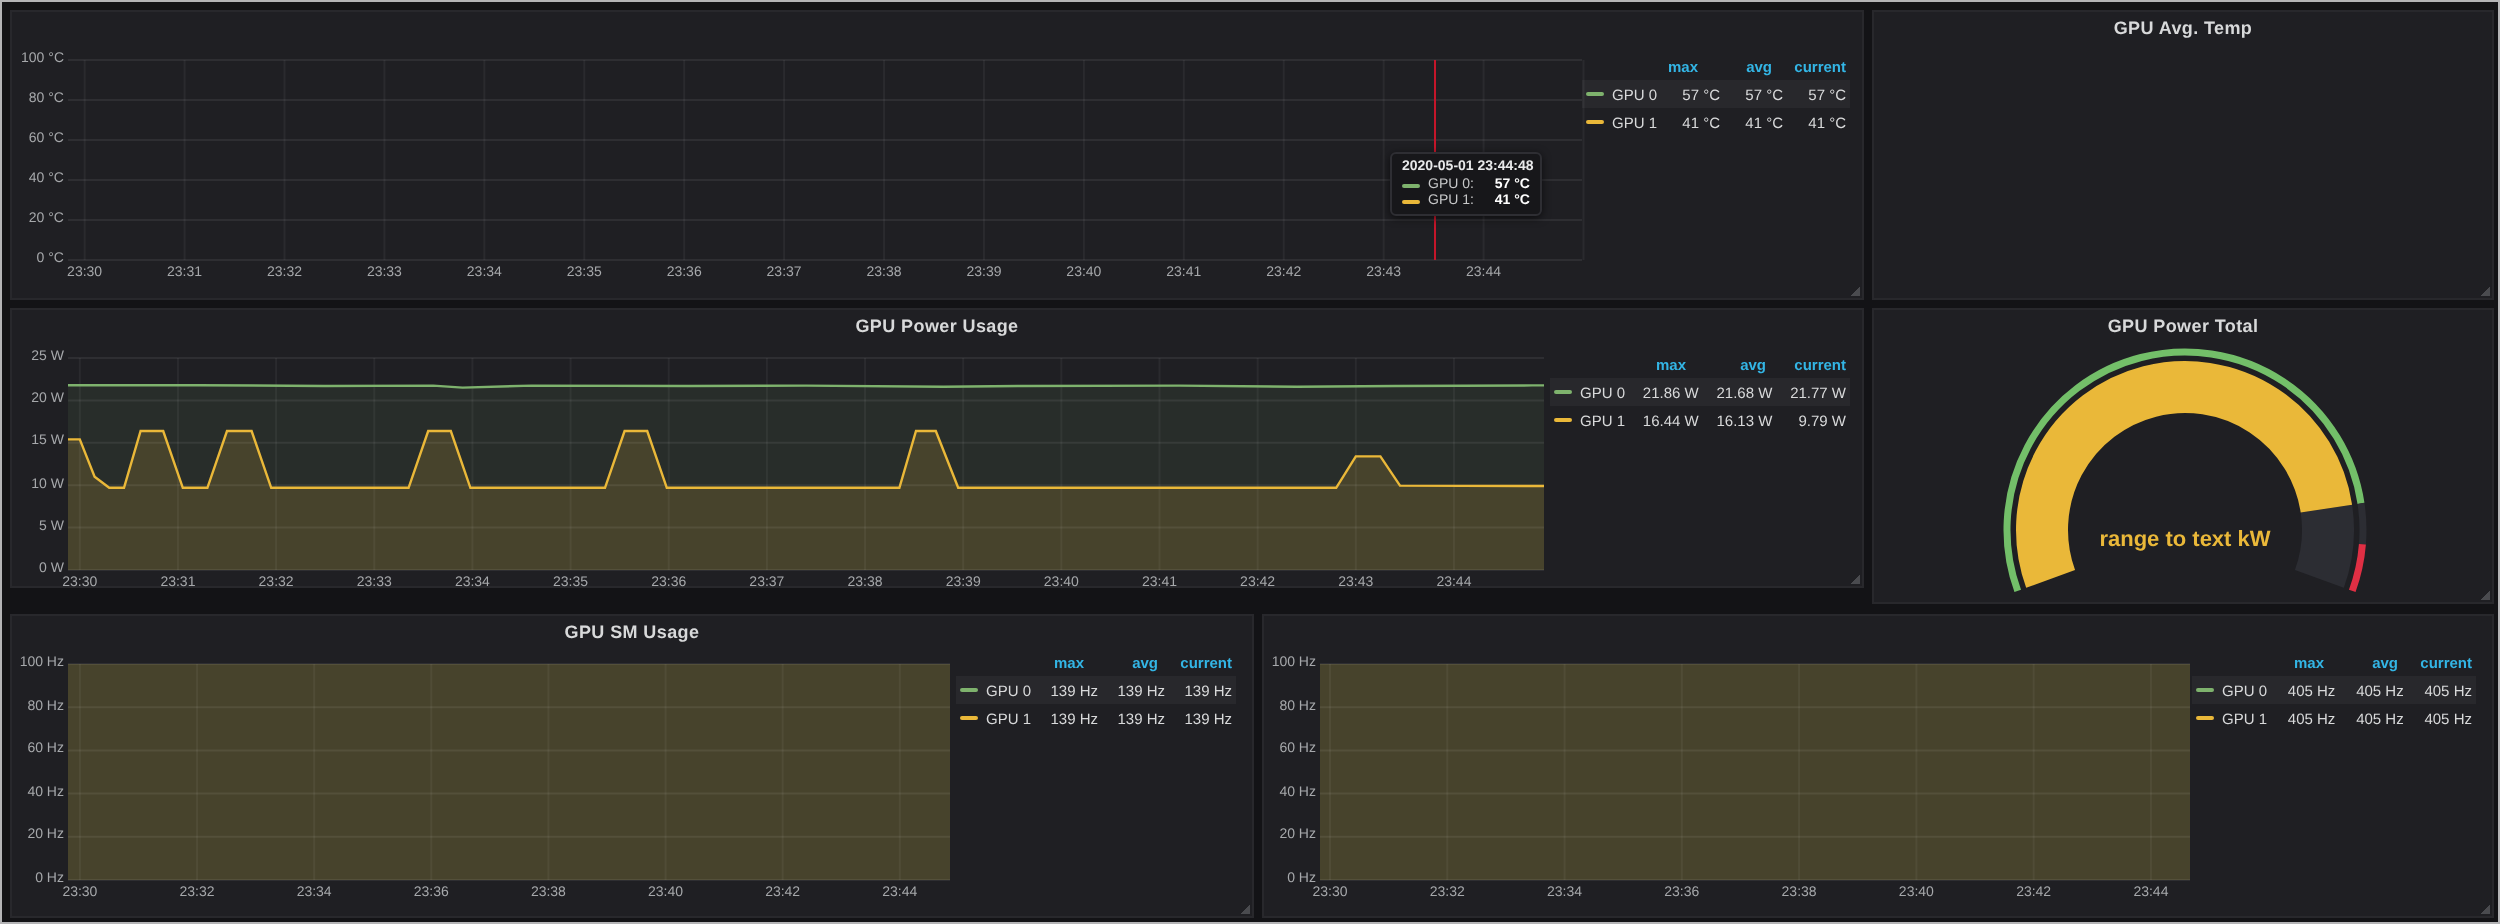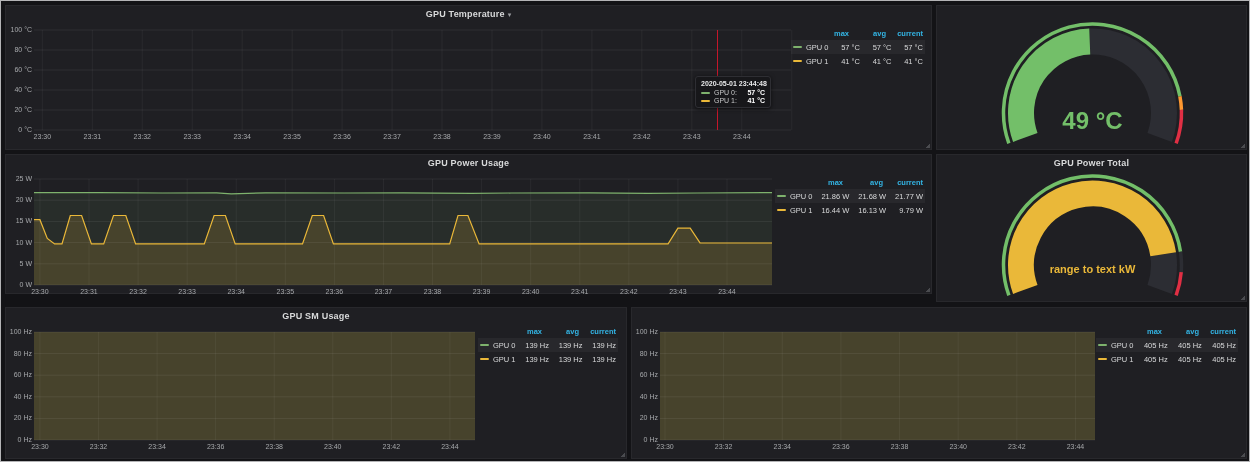--- a/index.html
+++ b/index.html
@@ -43,24 +43,20 @@
   .gauge-text-small{font-size:11px;font-weight:bold;}
   .resize-handle{position:absolute;right:1px;bottom:1px;width:6px;height:6px;
     background:linear-gradient(135deg,transparent 60%,#4a4b4f 60%);}
 </style>
 </head>
 <body>
 
 <div class="screen">
 
   <div class="panel p-a">
-    <div class="panel-header">
-      <span class="panel-title">GPU Temperature</span>
-      <span class="caret">▾</span>
-    </div>
     <div class="graph g-a">
         <svg width="757" height="100">
           <line x1="0" y1="0" x2="757" y2="0" stroke="rgba(255,255,255,0.07)" stroke-width="1"></line>
           <line x1="0" y1="20" x2="757" y2="20" stroke="rgba(255,255,255,0.07)" stroke-width="1"></line>
           <line x1="0" y1="40" x2="757" y2="40" stroke="rgba(255,255,255,0.07)" stroke-width="1"></line>
           <line x1="0" y1="60" x2="757" y2="60" stroke="rgba(255,255,255,0.07)" stroke-width="1"></line>
           <line x1="0" y1="80" x2="757" y2="80" stroke="rgba(255,255,255,0.07)" stroke-width="1"></line>
           <line x1="0" y1="100" x2="757" y2="100" stroke="rgba(255,255,255,0.07)" stroke-width="1"></line>
           <line x1="8.327" y1="0" x2="8.327" y2="100" stroke="rgba(255,255,255,0.05)" stroke-width="1"></line>
           <line x1="58.289" y1="0" x2="58.289" y2="100" stroke="rgba(255,255,255,0.05)" stroke-width="1"></line>
@@ -138,28 +134,23 @@
       <span class="axis-x" style="left: 420.023px; top: 127px;">23:38</span>
       <span class="axis-x" style="left: 469.985px; top: 127px;">23:39</span>
       <span class="axis-x" style="left: 519.947px; top: 127px;">23:40</span>
       <span class="axis-x" style="left: 569.909px; top: 127px;">23:41</span>
       <span class="axis-x" style="left: 619.871px; top: 127px;">23:42</span>
       <span class="axis-x" style="left: 669.833px; top: 127px;">23:43</span>
       <span class="axis-x" style="left: 719.795px; top: 127px;">23:44</span>
     </div>
 
   <div class="panel p-b">
-    <div class="gauge ga-b"><svg width="311" height="127">
-          <path d="M71.87,121.44 A89,89 0 1 1 242.92,74.32" fill="none" stroke="#73BF69" stroke-width="3.5"></path>
-          <path d="M242.92,74.32 A89,89 0 0 1 244.45,87.89" fill="none" stroke="#FF9830" stroke-width="3.5"></path>
-          <path d="M244.45,87.89 A89,89 0 0 1 239.13,121.44" fill="none" stroke="#E02F44" stroke-width="3.5"></path>
-          <path d="M152.76,19.55 A71.5,71.5 0 0 1 222.69,115.45" fill="none" stroke="#2C2D33" stroke-width="26"></path>
-          <path d="M88.31,115.45 A71.5,71.5 0 0 1 152.76,19.55" fill="none" stroke="#73BF69" stroke-width="26"></path>
-          <text x="155.5" y="107" text-anchor="middle" fill="#73BF69" class="gauge-text-large">49 °C</text>
-        </svg></div>
+    <div class="panel-header">
+      <span class="panel-title">GPU Avg. Temp</span>
+    </div>
     <div class="resize-handle"></div>
   </div>
 
   <div class="panel p-c">
     <div class="panel-header">
       <span class="panel-title">GPU Power Usage</span>
     </div>
     <div class="graph g-c">
         <svg width="738" height="106">
           <path d="M0,106 L0.0,13.6 L5.9,13.6 L64.8,13.6 L128.6,14.0 L182.6,13.8 L197.3,14.8 L231.7,13.8 L310.2,14.0 L369.1,13.8 L437.8,14.4 L477.0,14.0 L555.6,13.8 L614.5,14.4 L663.5,14.0 L732.2,13.7 L738.0,13.7 L738,106 Z" fill="rgba(126,178,109,0.10)" stroke="none"></path>

